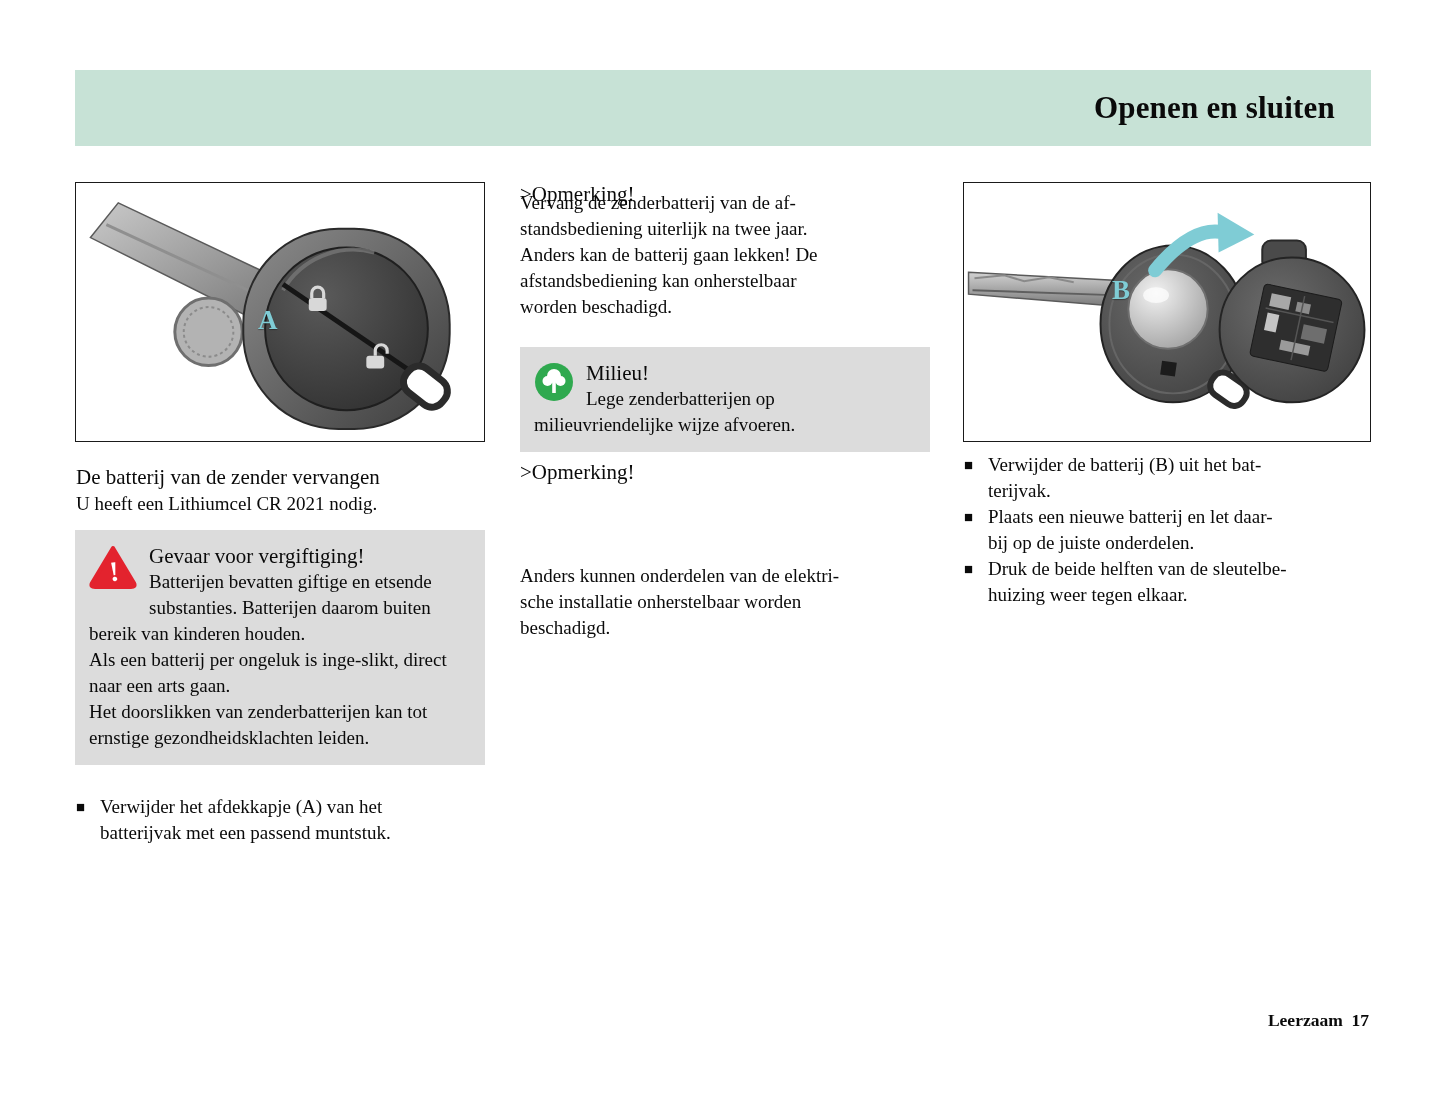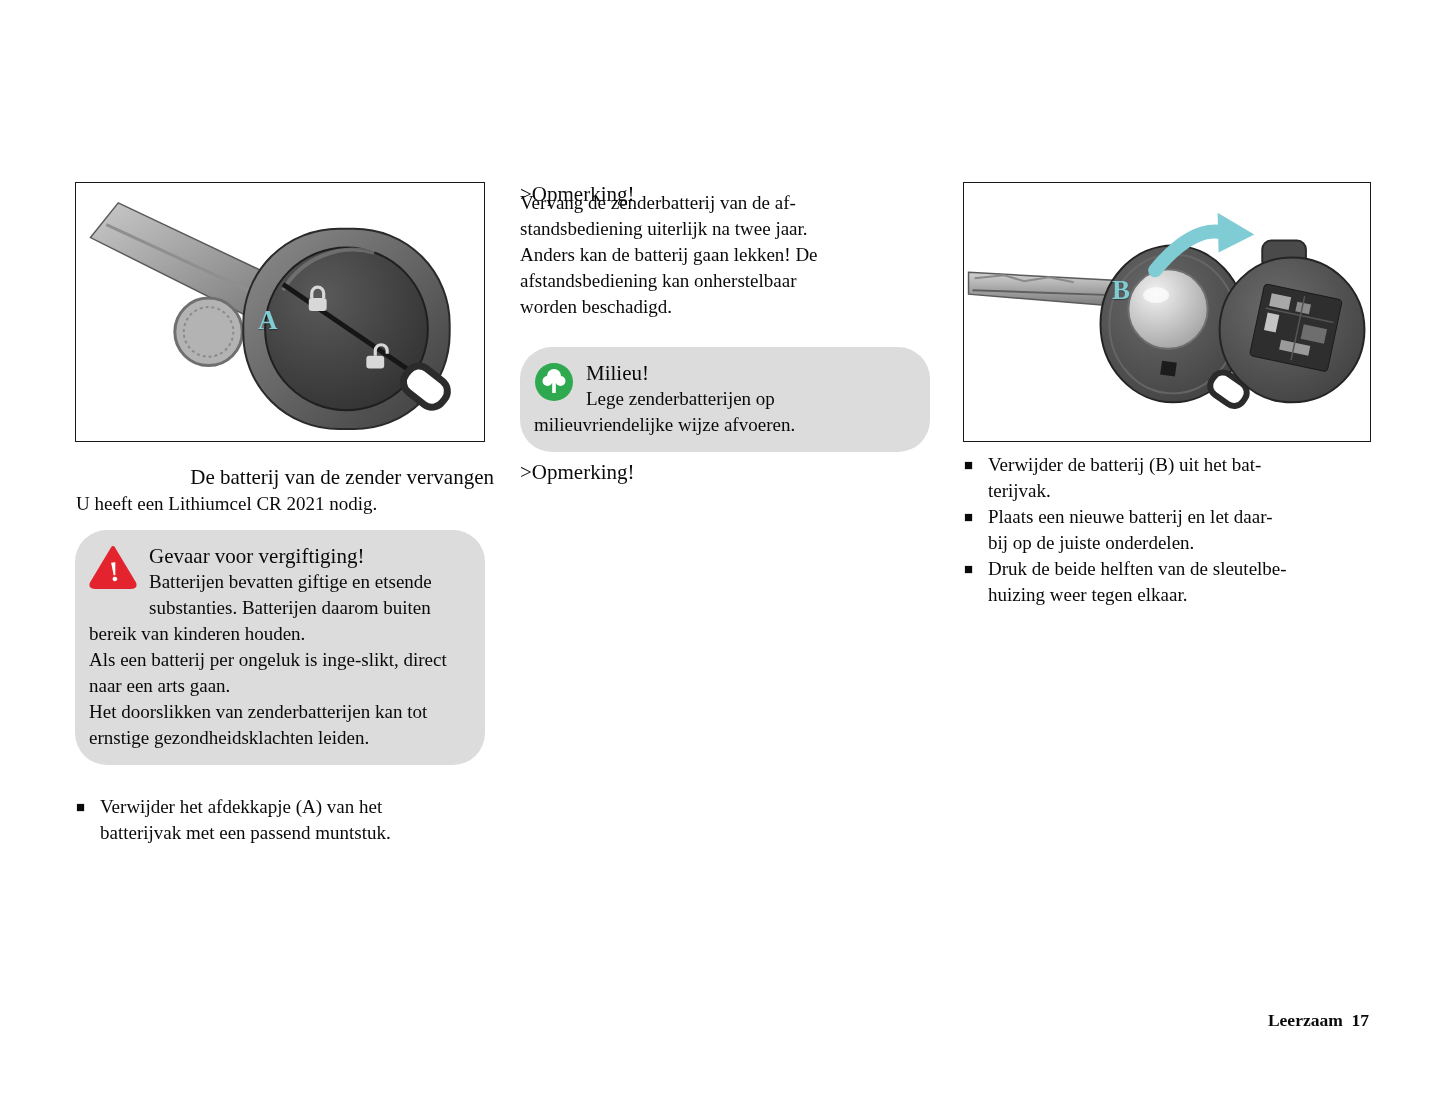--- a/index.html
+++ b/index.html
@@ -45,21 +45,20 @@
     color:var(--accent_teal);
     text-shadow:0 1px 1px rgba(0,0,0,0.35);
     font-family:"Liberation Serif",serif;
   }
   .body-text{font-size:19px;line-height:26px;}
   .prelines{white-space:pre-line;}
   .heading{font-size:21px;font-weight:normal;line-height:26px;}
   .gray-box{
     background:var(--box_gray);
     padding:13px 16px 14px 14px;
-    border-radius:32px;
   }
   .float-icon{
     float:left;
     margin:2px 12px 4px 0;
   }
   .bullet-item{
     display:flex;
     font-size:19px;line-height:26px;
   }
   .bullet-marker{
@@ -70,20 +69,23 @@
   .footer{
     position:absolute;right:76px;top:1010px;
     font-size:17.5px;white-space:pre;font-weight:bold;
   }
 </style>
 </head>
 <body>
 
 <div class="page">
 
+  <div class="header-bar">
+    <div class="header-title">Openen en sluiten</div>
+  </div>
 
   <div class="figure-box" style="left:75px;top:182px;width:410px;height:260px;">
     <svg viewBox="0 0 410 260">
       <defs>
         <linearGradient id="bladeGrad" x1="0" y1="0" x2="1" y2="1">
           <stop offset="0" stop-color="#c9c9c9"></stop>
             <stop offset="1" stop-color="#6f6f6f"></stop>
         </linearGradient>
         <linearGradient id="fobGrad" x1="0" y1="0" x2="1" y2="1">
           <stop offset="0" stop-color="#8d8d8d"></stop>
@@ -116,21 +118,21 @@
         <rect x="-11" y="-2" width="18" height="13" rx="3" stroke="none"></rect>
       </g>
 
       <g transform="translate(352,203) rotate(38)">
         <rect x="-22" y="-13" width="46" height="30" rx="13" fill="#ffffff" stroke="#2b2b2b" stroke-width="7"></rect>
       </g>
     </svg>
     <span class="fig-label" style="left:182px;top:122px;">A</span>
   </div>
 
-  <div class="col heading" style="left:84px;top:464px;width:410px;text-align:right;">De batterij van de zender vervangen</div>
+  <div class="col heading" style="left:76px;top:464px;width:410px;">De batterij van de zender vervangen</div>
   <div class="col body-text" style="left:76px;top:491px;width:410px;">U heeft een Lithiumcel CR 2021 nodig.</div>
 
   <div class="col gray-box" style="left:75px;top:530px;width:410px;">
     <span class="float-icon">
       <svg width="48" height="44" viewBox="0 0 48 44">
         <path d="M24 3 L45 38 Q47 42 42 42 L6 42 Q1 42 3 38 Z" fill="var(--warning_red)" stroke="var(--warning_red)" stroke-width="4" stroke-linejoin="round"></path>
         <text x="25" y="36" text-anchor="middle" font-size="28" font-weight="bold" fill="#ffffff" font-family="Liberation Serif, serif" transform="rotate(-6 24 24)">!</text>
       </svg>
     </span>
     <div class="heading">Gevaar voor vergiftiging!</div>
@@ -160,20 +162,23 @@
         <circle cx="13.5" cy="19" r="5" fill="#ffffff"></circle>
         <circle cx="26.5" cy="19" r="5" fill="#ffffff"></circle>
         <rect x="18.2" y="20" width="3.6" height="11" fill="#ffffff"></rect>
       </svg>
     </span>
     <div class="heading">Milieu!</div>
     <div class="body-text">Lege zenderbatterijen op milieuvriendelijke wijze afvoeren.</div>
   </div>
 
   <div class="col heading" style="left:520px;top:459px;width:414px;">&gt;Opmerking!</div>
+  <div class="col body-text prelines" style="left:520px;top:563px;width:414px;">Anders kunnen onderdelen van de elektri-
+sche installatie onherstelbaar worden
+beschadigd.</div>
 
   <div class="figure-box" style="left:963px;top:182px;width:408px;height:260px;">
     <svg viewBox="0 0 408 260">
       <defs>
         <linearGradient id="bladeGrad2" x1="0" y1="0" x2="0" y2="1">
           <stop offset="0" stop-color="#d2d2d2"></stop>
             <stop offset="1" stop-color="#7a7a7a"></stop>
         </linearGradient>
         <radialGradient id="battGrad" cx="0.35" cy="0.3" r="0.9">
           <stop offset="0" stop-color="#f2f2f2"></stop>

